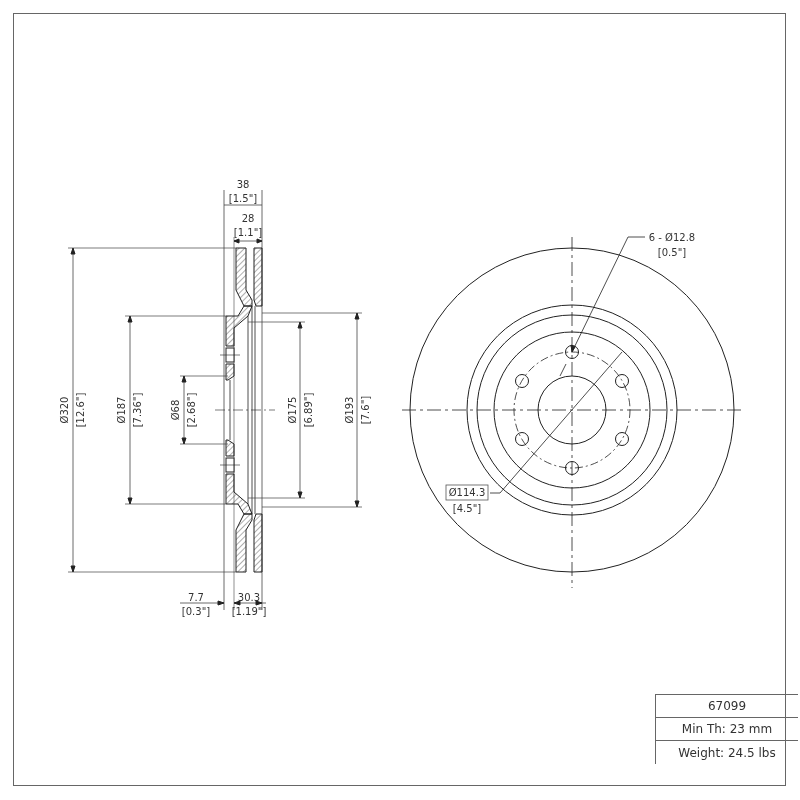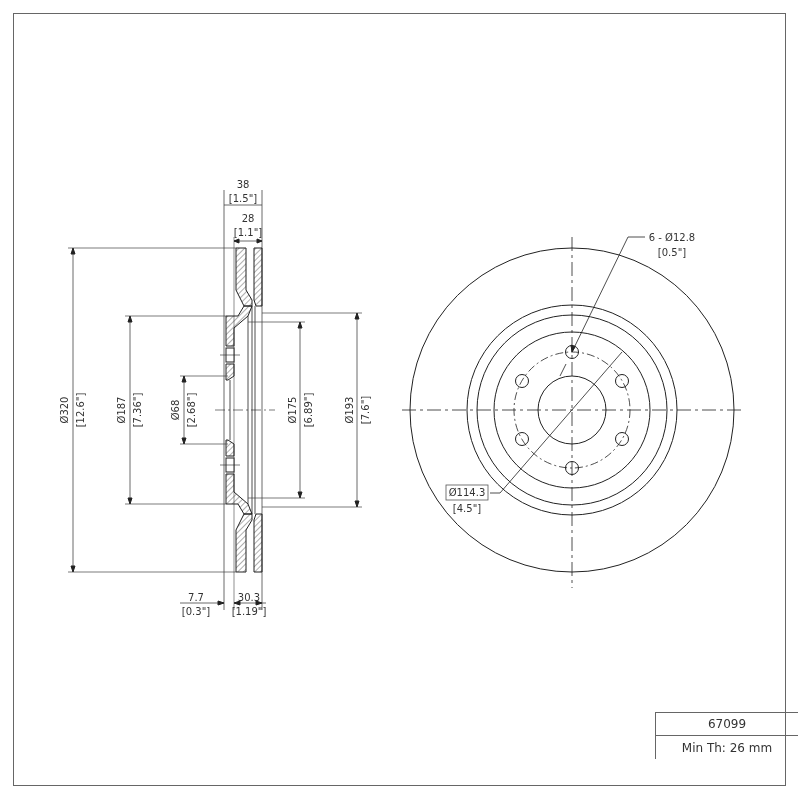--- a/index.html
+++ b/index.html
@@ -1,20 +1,20 @@
 <!DOCTYPE html>
 <html><head>
 <meta charset="utf-8">
 <style>
   html, body { margin:0; padding:0; background:#ffffff; }
   body { width:800px; height:800px; position:relative; overflow:hidden; font-family:"DejaVu Sans", sans-serif; }
   #drawing { position:absolute; left:0; top:0; }
   .frame { position:absolute; left:13px; top:13px; width:773px; height:773px; border:1px solid #666; box-sizing:border-box; }
   .dim { font-family:"DejaVu Sans", sans-serif; font-size:10px; fill:#333; }
-  .tb { position:absolute; left:655px; top:712px; width:143px; border-left:1px solid #666; border-top:1px solid #666; box-sizing:border-box; }
+  .tb { position:absolute; left:655px; top:694px; width:143px; border-left:1px solid #666; border-top:1px solid #666; box-sizing:border-box; }
   .tb-row { height:23px; border-bottom:1px solid #666; box-sizing:border-box; font-size:12px; color:#333; display:flex; align-items:center; justify-content:center; white-space:nowrap; }
   .tb-row:last-child { border-bottom:none; }
 </style>
 </head>
 <body>
 
 <div class="frame"></div>
 
 <svg id="drawing" width="800" height="800" viewBox="0 0 800 800">
   <defs>
@@ -147,14 +147,15 @@
     <text class="dim" x="672" y="241" text-anchor="middle">6 - Ø12.8</text>
     <text class="dim" x="672" y="256" text-anchor="middle">[0.5"]</text>
     <rect x="446" y="485" width="42" height="15" fill="#fff" stroke="#555" stroke-width="0.8"></rect>
     <text class="dim" x="467" y="496" text-anchor="middle">Ø114.3</text>
     <text class="dim" x="467" y="512" text-anchor="middle">[4.5"]</text>
   </g>
 </svg>
 
 <div class="tb">
   <div class="tb-row">67099</div>
-  <div class="tb-row">Min Th: 26 mm</div>
+  <div class="tb-row">Min Th: 23 mm</div>
+  <div class="tb-row">Weight: 24.5 lbs</div>
 </div>
 
 </body></html>

